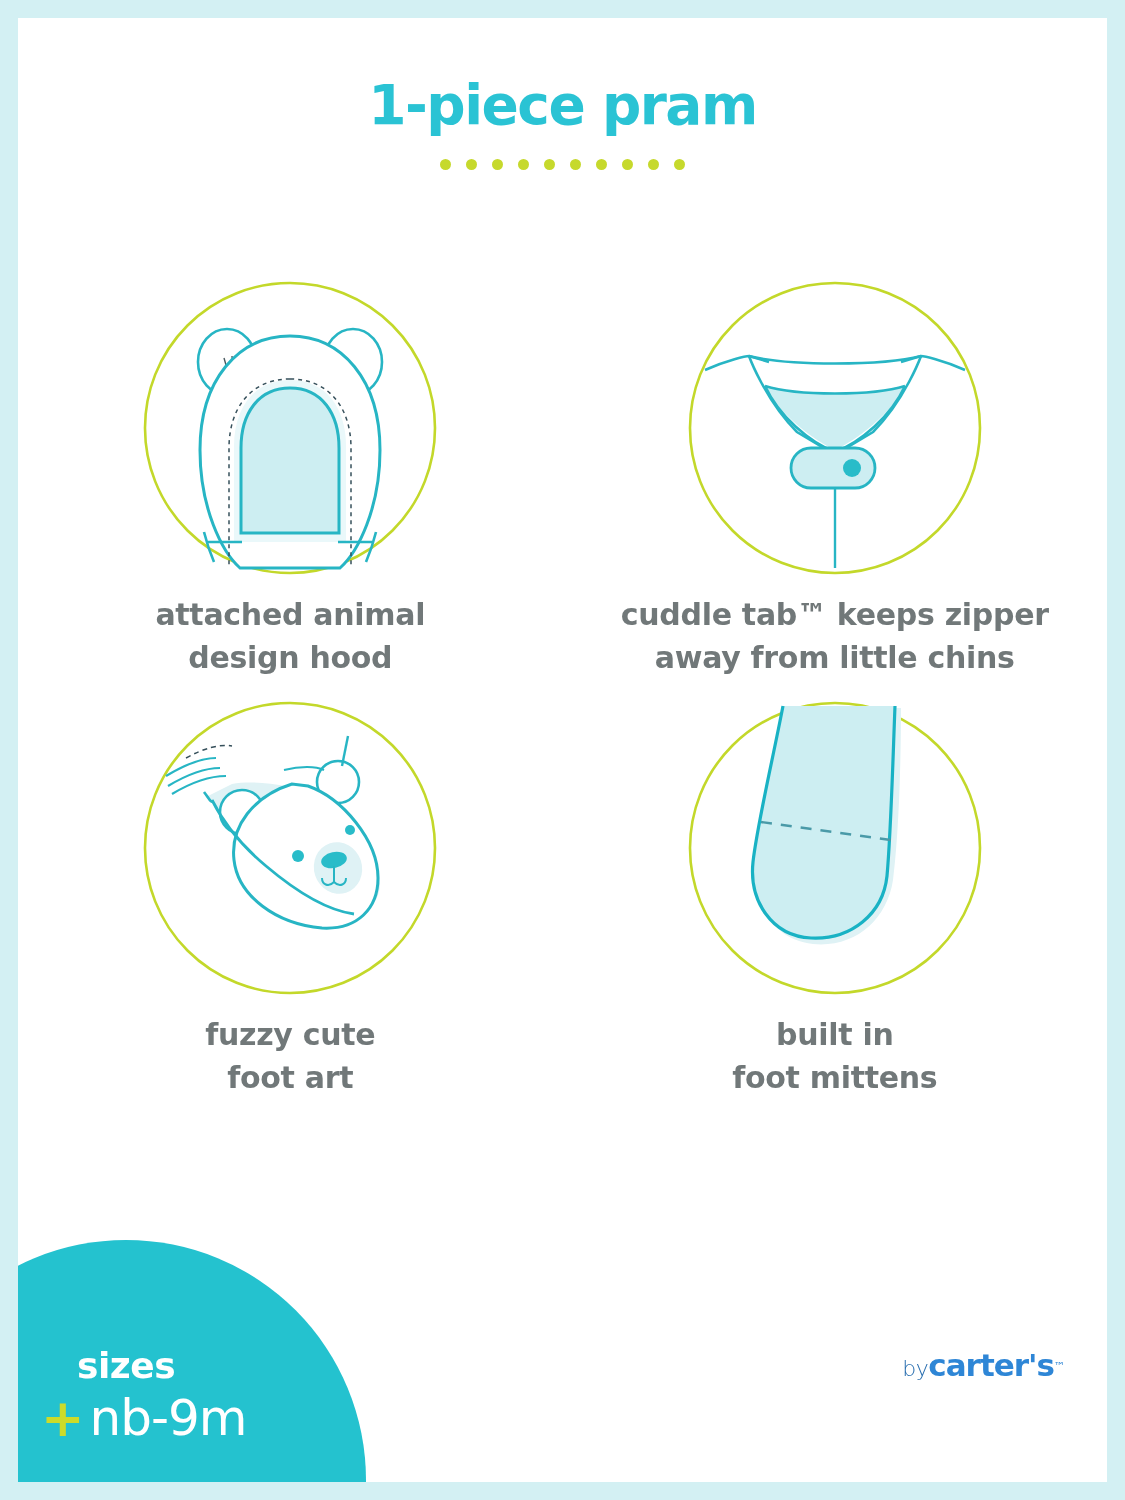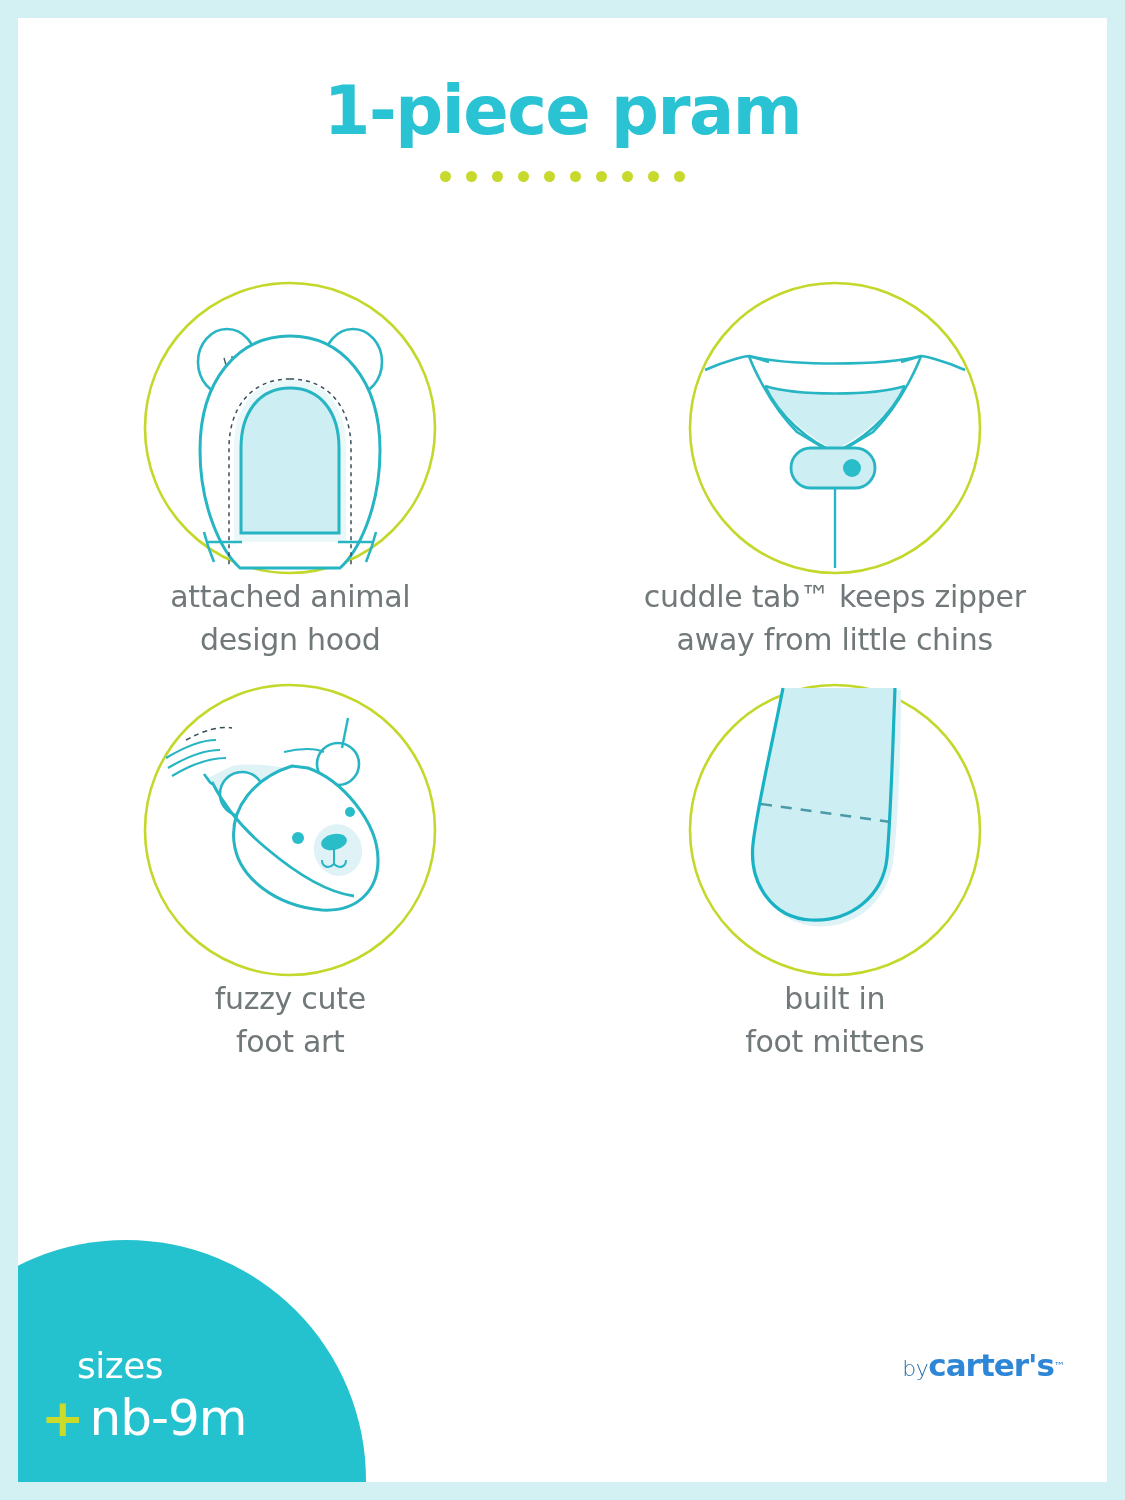--- a/index.html
+++ b/index.html
@@ -33,21 +33,21 @@
   
   #title-block {
     position: absolute;
     left: 0;
     top: 60px;
     width: 1089px;
     text-align: center;
   }
   #page-title {
     font-family: "DejaVu Sans", sans-serif;
-    font-size: 67px;
+    font-size: 55px;
     font-weight: bold;
     letter-spacing: -1.5px;
     color: #2ac3d4;
     line-height: 1.0;
     margin: 0;
     padding: 0;
   }
   #title-dots {
     margin-top: 26px;
     display: flex;
@@ -81,25 +81,26 @@
     width: 296px;
     height: 296px;
     position: relative;
   }
   .feature-circle svg {
     display: block;
     width: 296px;
     height: 296px;
   }
   .feature-caption {
+    margin-top: 18px;
     text-align: center;
     color: #717879;
     font-family: "DejaVu Sans", sans-serif;
     font-size: 30px;
-    font-weight: 400;
+    font-weight: 700;
     line-height: 1.43;
     letter-spacing: -0.3px;
     white-space: pre-line;
   }
 
   
   #size-badge {
     position: absolute;
     left: -132px;
     top: 1222px;
@@ -111,21 +112,21 @@
   #size-badge-inner {
     position: absolute;
     left: 155px;
     top: 108px;
     width: 300px;
   }
   #size-label {
     color: #ffffff;
     font-family: "DejaVu Sans", sans-serif;
     font-size: 36px;
-    font-weight: 400;
+    font-weight: 700;
     line-height: 1;
     letter-spacing: -0.5px;
     margin-left: 36px;
   }
   #size-value-row {
     display: flex;
     align-items: center;
     margin-top: 8px;
   }
   #size-plus {

